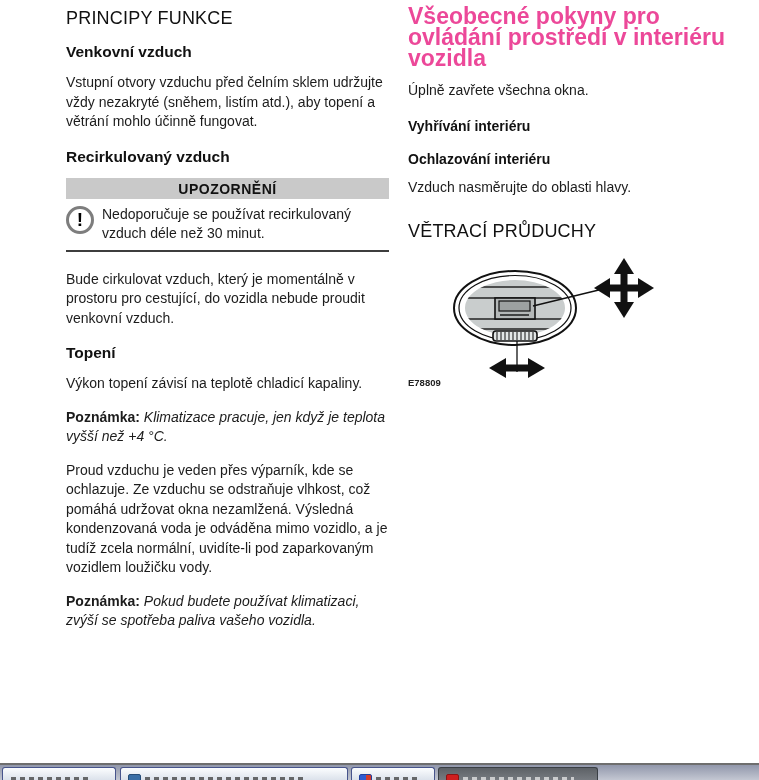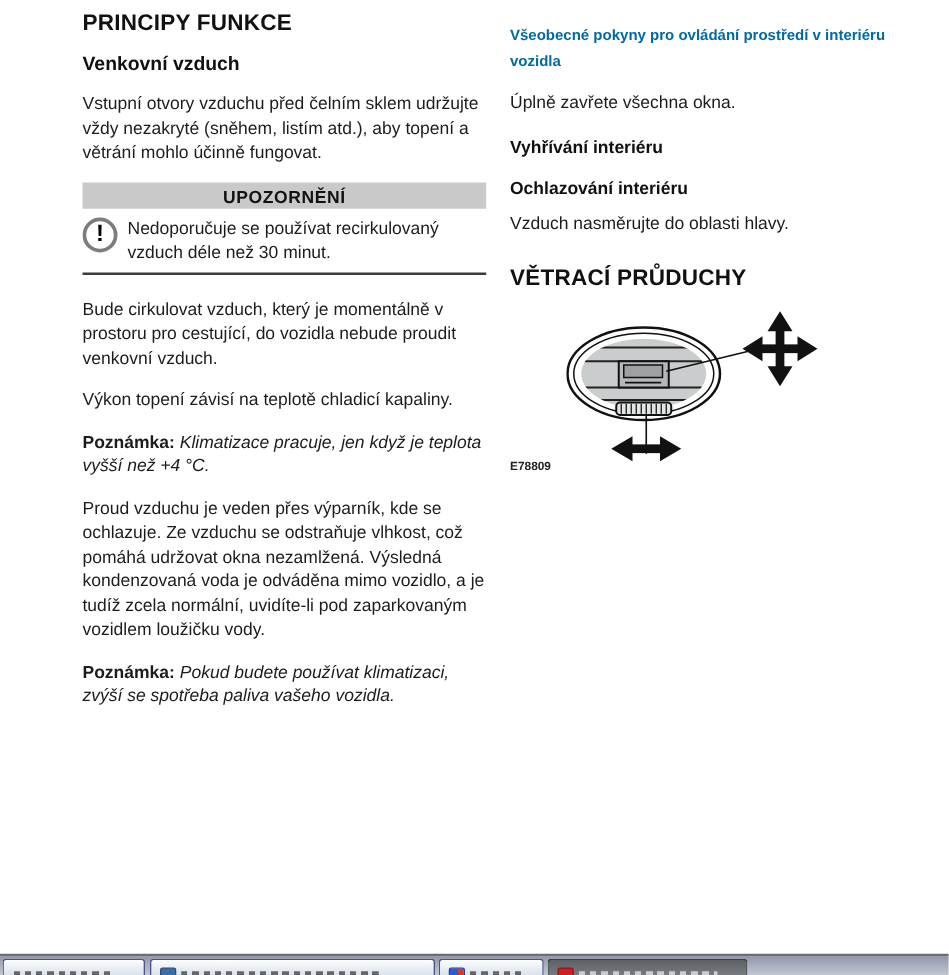--- a/index.html
+++ b/index.html
@@ -6,23 +6,23 @@
   body{
     width:759px;height:780px;position:relative;overflow:hidden;
     background:#ffffff;
     font-family:"Liberation Sans", sans-serif;
     color:#1c1c1c;
   }
   
   .col-left{position:absolute;left:66px;top:8px;width:323px;}
   .col-right{position:absolute;left:408px;top:6px;width:342px;}
 
-  h1.doc{font-size:18px;font-weight:bold;margin:0 0 14px 0;letter-spacing:.2px;color:#111;}
+  h1.doc{font-size:18px;font-weight:normal;margin:0 0 14px 0;letter-spacing:.2px;color:#111;}
   h2.doc{font-size:15.5px;font-weight:bold;margin:16px 0 12px 0;color:#111;}
-  h2.main{font-size:12px;line-height:21px;font-weight:bold;margin:12px 0 12px 0;color:#0369a1;}
+  h2.main{font-size:23px;line-height:21px;font-weight:bold;margin:0 0 12px 0;color:#ec4899;}
   h3.doc{font-size:14px;font-weight:bold;margin:17px 0 11px 0;color:#111;}
   p.doc{font-size:14px;line-height:19.5px;margin:0 0 14px 0;}
   .col-right p.doc{max-width:300px;}
   .note-label{font-weight:bold;font-style:normal;}
   .note-text{font-style:italic;}
 
   
   .warning{margin:6px 0 18px 0;border-bottom:2px solid #3d3d3d;padding-bottom:6px;}
   .warning-header{
     background:#c9c9c9;text-align:center;font-weight:bold;font-size:14px;
@@ -65,31 +65,33 @@
 </style>
 </head>
 <body>
 
 <div class="col-left">
   <h1 class="doc">PRINCIPY FUNKCE</h1>
 
   <h2 class="doc" style="margin-top:0;">Venkovní vzduch</h2>
   <p class="doc">Vstupní otvory vzduchu před čelním sklem udržujte vždy nezakryté (sněhem, listím atd.), aby topení a větrání mohlo účinně fungovat.</p>
 
+  <h2 class="doc">Recirkulovaný vzduch</h2>
 
   <div class="warning">
     <div class="warning-header">UPOZORNĚNÍ</div>
     <div class="warning-body">
       <span class="warn-icon">!</span>
       <span>Nedoporučuje se používat recirkulovaný vzduch déle než 30 minut.</span>
     </div>
   </div>
 
   <p class="doc">Bude cirkulovat vzduch, který je momentálně v prostoru pro cestující, do vozidla nebude proudit venkovní vzduch.</p>
 
+  <h2 class="doc">Topení</h2>
   <p class="doc">Výkon topení závisí na teplotě chladicí kapaliny.</p>
 
 
   <p class="doc"><span class="note-label">Poznámka:</span> <span class="note-text">Klimatizace pracuje, jen když je teplota vyšší než +4 °C.</span></p>
 
   <p class="doc">Proud vzduchu je veden přes výparník, kde se ochlazuje. Ze vzduchu se odstraňuje vlhkost, což pomáhá udržovat okna nezamlžená. Výsledná kondenzovaná voda je odváděna mimo vozidlo, a je tudíž zcela normální, uvidíte-li pod zaparkovaným vozidlem loužičku vody.</p>
 
   <p class="doc"><span class="note-label">Poznámka:</span> <span class="note-text">Pokud budete používat klimatizaci, zvýší se spotřeba paliva vašeho vozidla.</span></p>
 </div>
 

